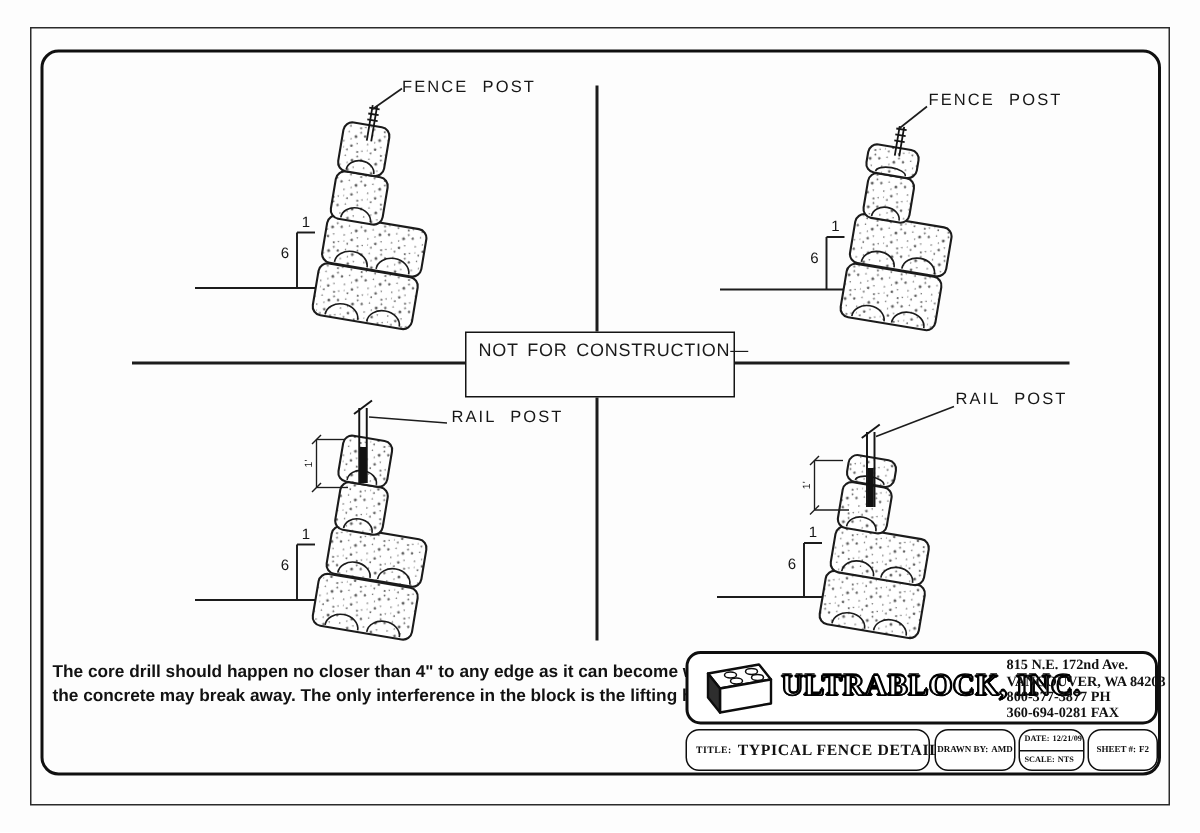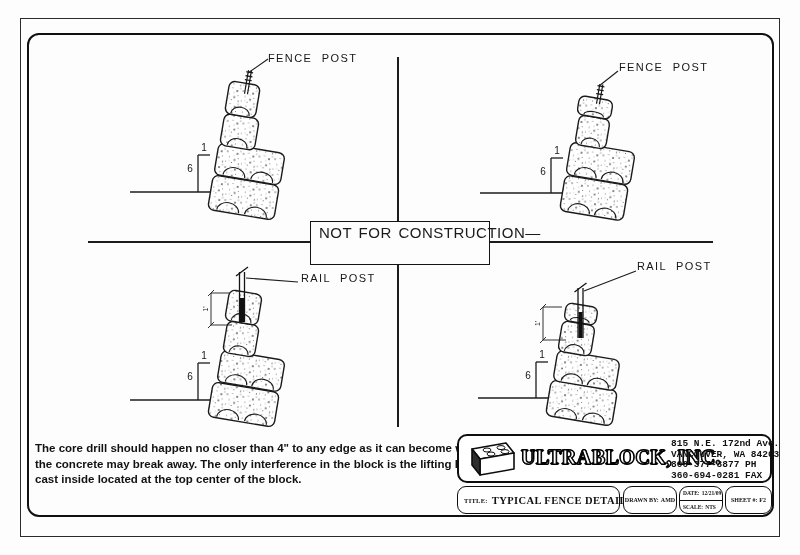--- a/index.html
+++ b/index.html
@@ -16,21 +16,21 @@
   .divider.hl{left:88px;top:241px;width:222px;height:2px;}
   .divider.hr{left:490px;top:241px;width:223px;height:2px;}
   svg.detail{position:absolute;overflow:visible;}
   .cad-label{
     position:absolute;font-size:11px;letter-spacing:1.4px;word-spacing:5px;
     color:#161616;white-space:nowrap;
   }
   .note-box{
     position:absolute;left:310px;top:221px;width:180px;height:44px;
     background:#fdfdfd;border:1.6px solid #141414;box-sizing:border-box;
-    font-size:15px;letter-spacing:.5px;word-spacing:2px;line-height:12.6px;
+    font-size:12px;letter-spacing:.5px;word-spacing:2px;line-height:12.6px;
     padding:5px 2px 2px 8px;white-space:nowrap;
   }
   .bottom-note{
     position:absolute;left:35px;top:441px;
     font-weight:bold;font-size:11.5px;line-height:15.5px;color:#121212;
     white-space:nowrap;
   }
   
   .tb-upper{position:absolute;left:457px;top:434px;width:315px;height:49px;
     border:2px solid #0e0e0e;border-radius:10px;box-sizing:border-box;background:#fff;}
@@ -38,21 +38,21 @@
     transform:scaleX(-1);}
   .tb-company{
     position:absolute;left:62px;top:10px;width:160px;
     font-family:"Liberation Serif",serif;font-weight:bold;font-size:20px;letter-spacing:.5px;
     color:#ffffff;-webkit-text-stroke:1.1px #000;
     text-shadow:1px 0 0 #000,-1px 0 0 #000,0 1px 0 #000,0 -1px 0 #000;
     white-space:nowrap;
   }
   .tb-address{
     position:absolute;right:5px;top:3px;width:94px;
-    font-family:Liberation Mono, monospace;font-weight:bold;font-size:9.5px;line-height:10.6px;
+    font-family:Liberation Serif, serif;font-weight:bold;font-size:9.5px;line-height:10.6px;
     color:#111;white-space:nowrap;
   }
   .tb-box{position:absolute;top:486px;height:28px;border:1.8px solid #0e0e0e;border-radius:9px;
     box-sizing:border-box;background:#fff;font-family:"Liberation Serif",serif;color:#111;}
   .tb-title{left:457px;width:163px;display:flex;align-items:center;padding-left:6px;}
   .tb-title .lbl{font-size:6.5px;font-weight:bold;margin-right:4px;letter-spacing:.3px;}
   .tb-title .val{font-size:10.5px;font-weight:bold;letter-spacing:.4px;white-space:nowrap;}
   .tb-drawn{left:623px;width:54px;display:flex;align-items:center;justify-content:center;}
   .tb-drawn .lbl,.tb-drawn .val{font-size:6px;font-weight:bold;}
   .tb-drawn .val{margin-left:2px;}
@@ -305,21 +305,20 @@
   <span class="cad-label" style="left:301px;top:272px">RAIL POST</span>
   <span class="cad-label" style="left:637px;top:260px">RAIL POST</span>
 
   <div class="note-box">
     <div>NOT FOR CONSTRUCTION—</div>
   </div>
 
   <div class="bottom-note">
     <div>The core drill should happen no closer than 4" to any edge as it can become weak and</div>
     <div>the concrete may break away. The only interference in the block is the lifting hook wire</div>
-    <div>cast inside located at the top center of the block.</div>
   </div>
 
   <div class="tb-upper">
     <svg class="tb-logo" viewBox="0 0 58 42">
       <g stroke="#0d0d0d" stroke-width="1.6" stroke-linejoin="round">
         <path d="M16,4 L50,10 L42,20 L8,14 Z" fill="#ffffff"></path>
         <path d="M8,14 L42,20 L42,36 L8,30 Z" fill="#ffffff"></path>
         <path d="M42,20 L50,10 L50,26 L42,36 Z" fill="#2e2e2e"></path>
       </g>
       <g stroke="#0d0d0d" stroke-width="1" fill="#ffffff">

